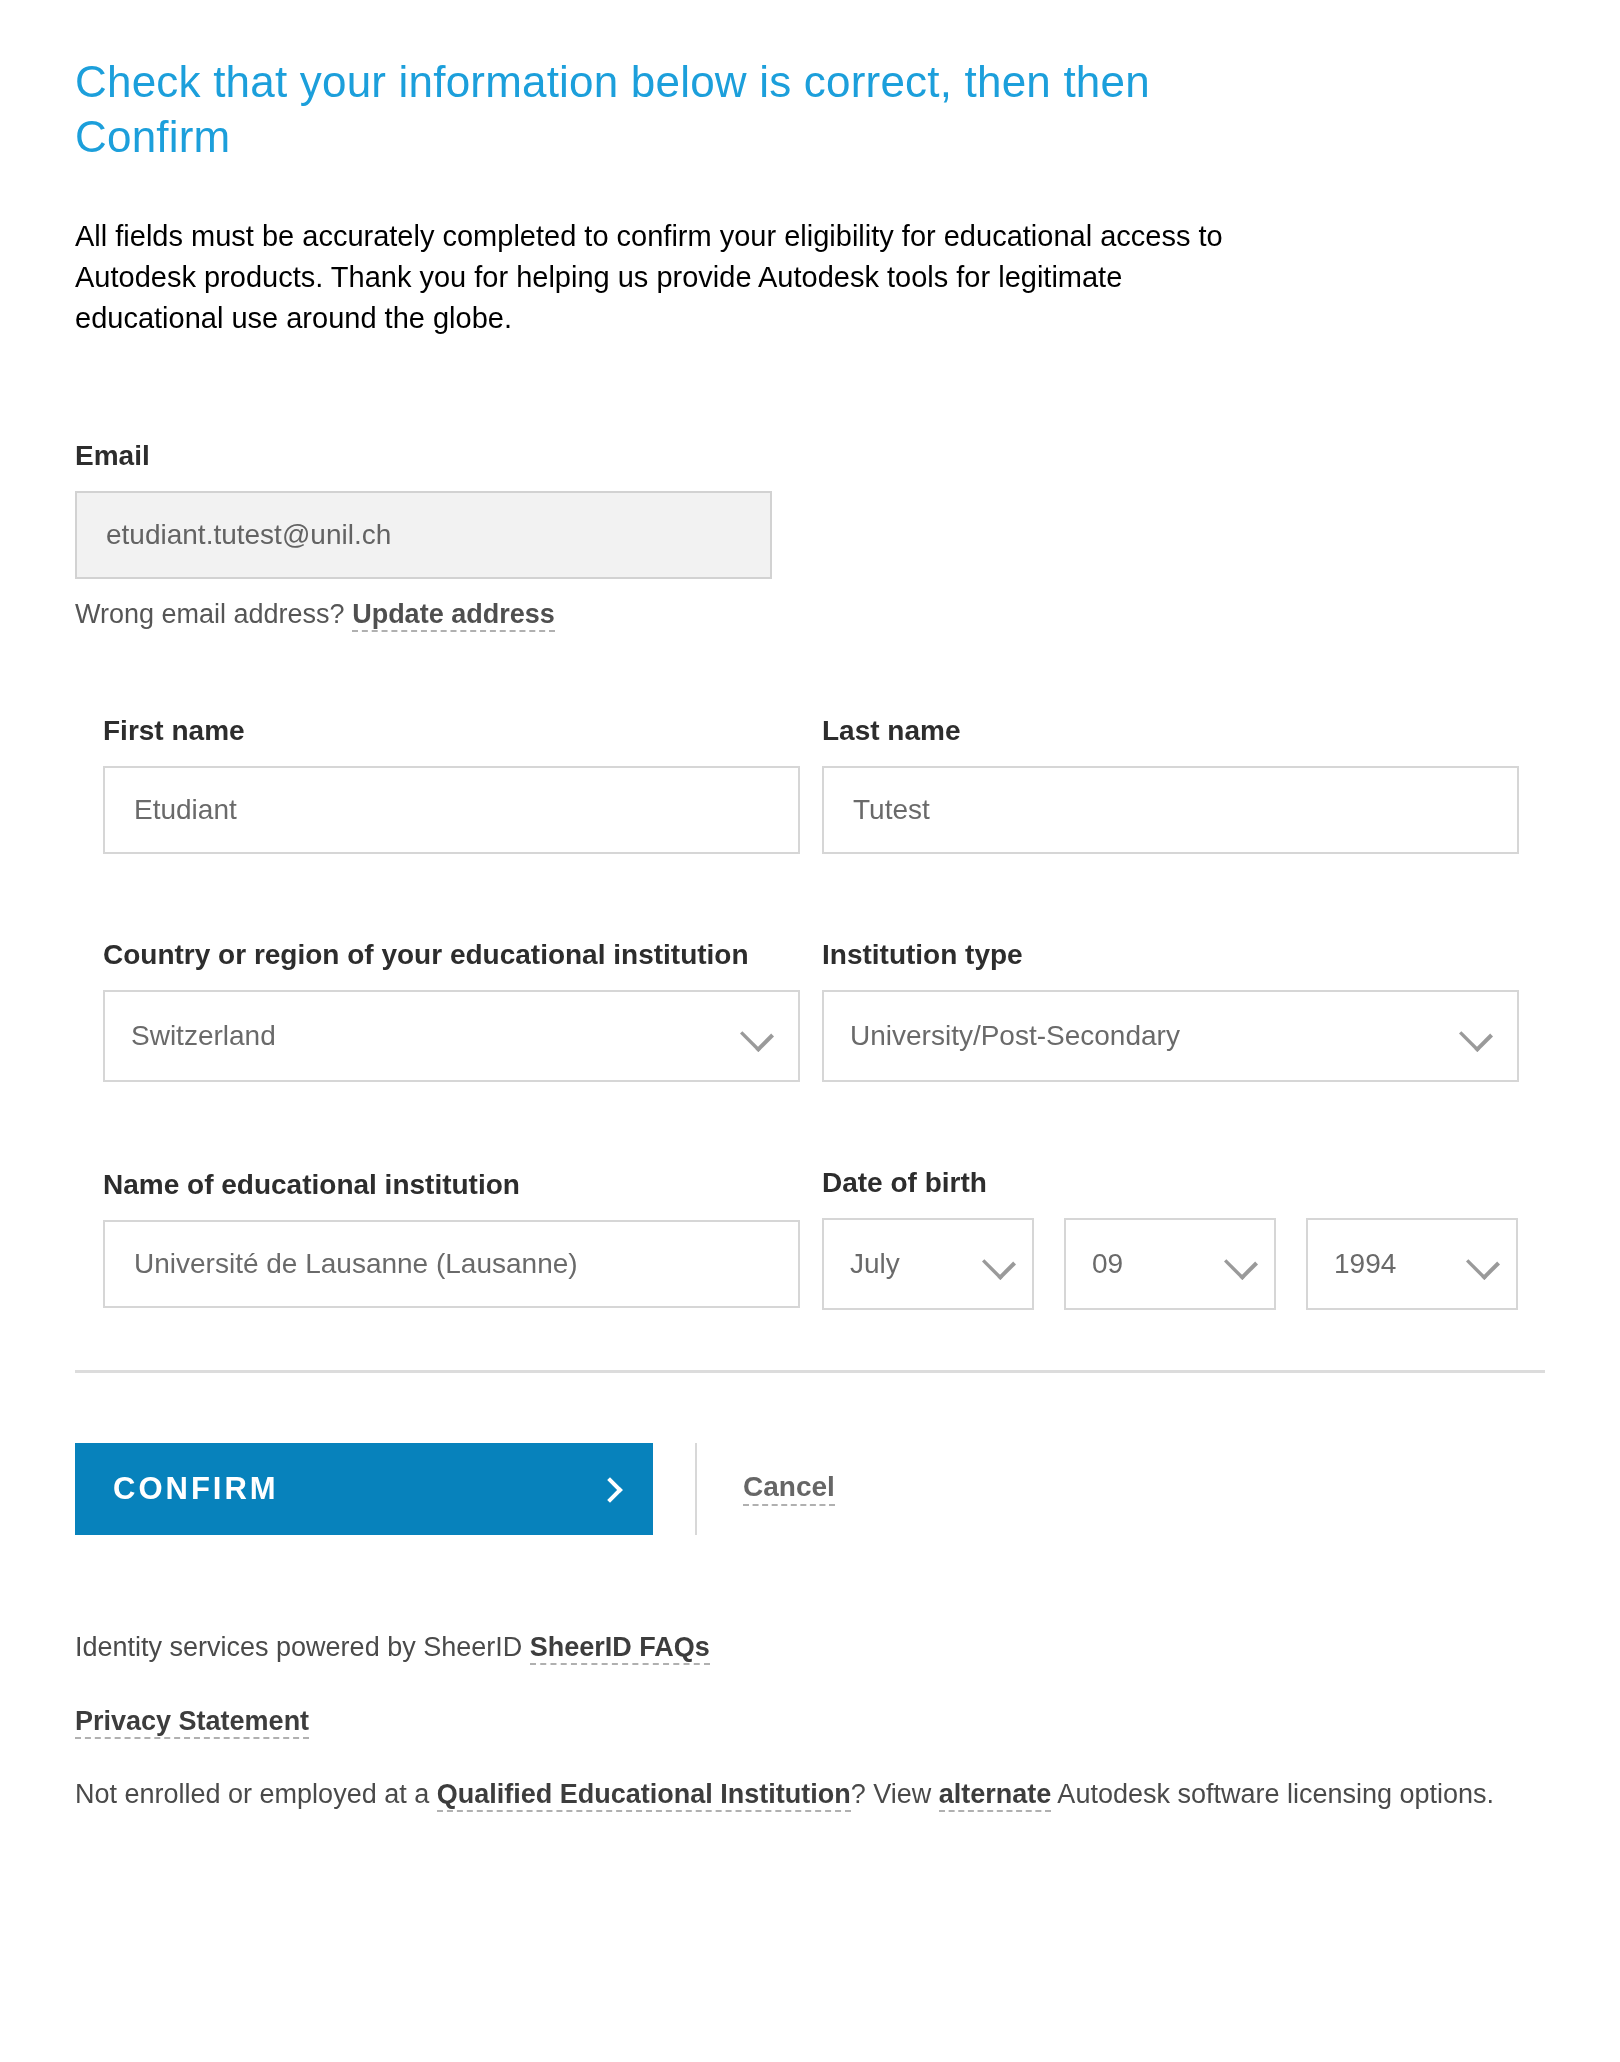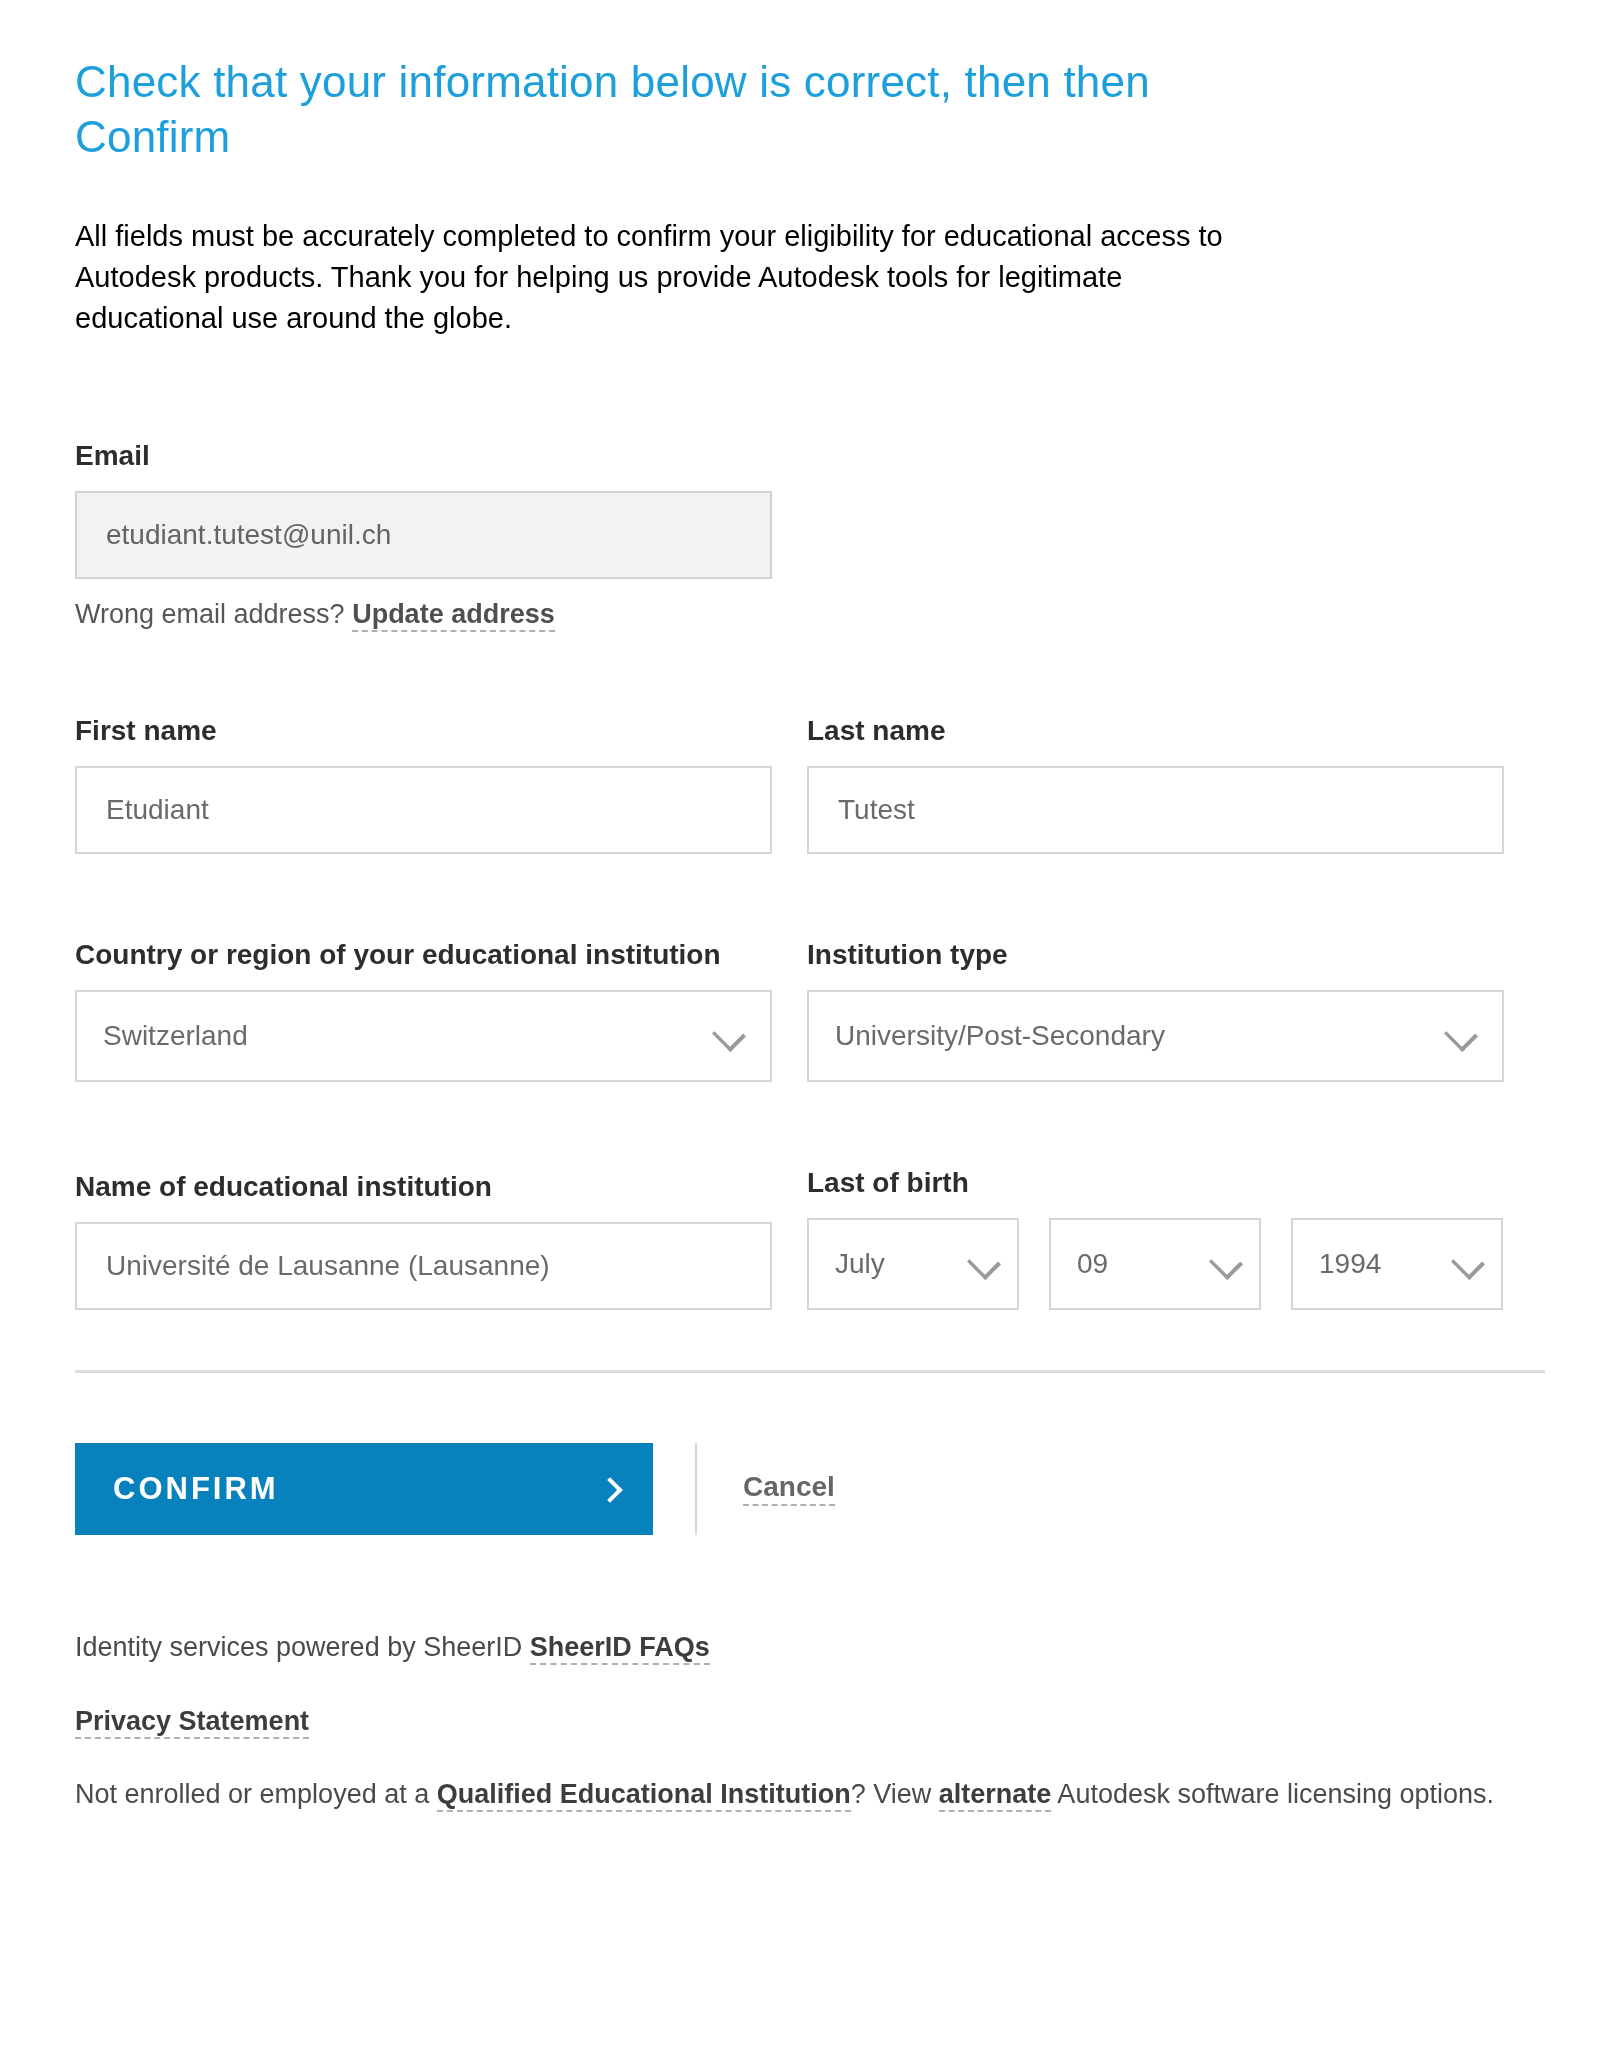--- a/index.html
+++ b/index.html
@@ -92,21 +92,21 @@
     position: absolute;
     left: 0; top: 4px;
     width: 22px; height: 22px;
     border-right: 4px solid #9a9a9a;
     border-bottom: 4px solid #9a9a9a;
     transform: rotate(45deg) scaleY(0.85);
   }
   .dob-select { width: 212px; padding-right: 52px; }
   .dob-select .chevron-down { right: 22px; }
 
-  .row { display: flex; gap: 35px; margin-top: 80px; align-items: flex-end; }
+  .row { display: flex; gap: 22px; margin-top: 80px; align-items: center; margin-left: 28px; }
   .col { width: 697px; }
   .dob-row { display: flex; gap: 30px; }
 
   .email-block { margin-top: 95px; }
   .email-help {
     margin-top: 20px;
     font-size: 27px;
     color: #565656;
   }
 
@@ -224,21 +224,21 @@
       </div>
     </div>
   </div>
 
   <div class="row">
     <div class="col">
       <div class="field-label">Name of educational institution</div>
       <input class="text-input" type="text" value="Université de Lausanne (Lausanne)" style="">
     </div>
     <div class="col">
-      <div class="field-label">Last of birth</div>
+      <div class="field-label">Date of birth</div>
       <div class="dob-row">
         <div class="select-box dob-select">
           <span class="select-value">July</span>
           <span class="chevron-down"></span>
         </div>
         <div class="select-box dob-select">
           <span class="select-value">09</span>
           <span class="chevron-down"></span>
         </div>
         <div class="select-box dob-select">

